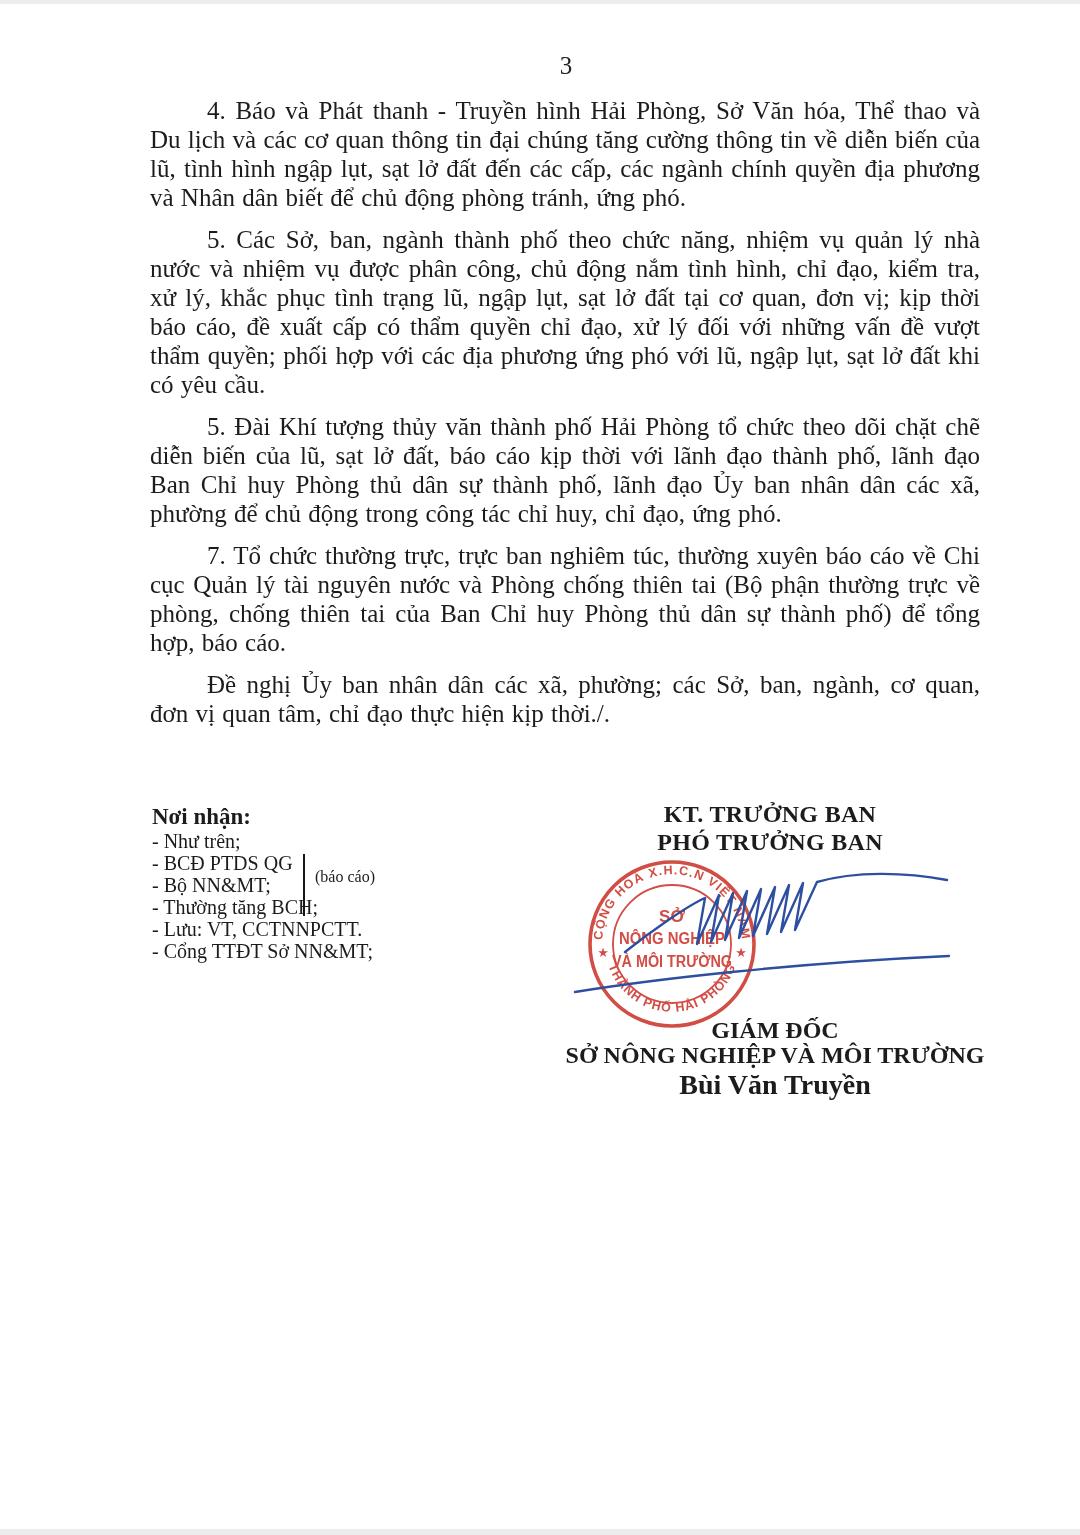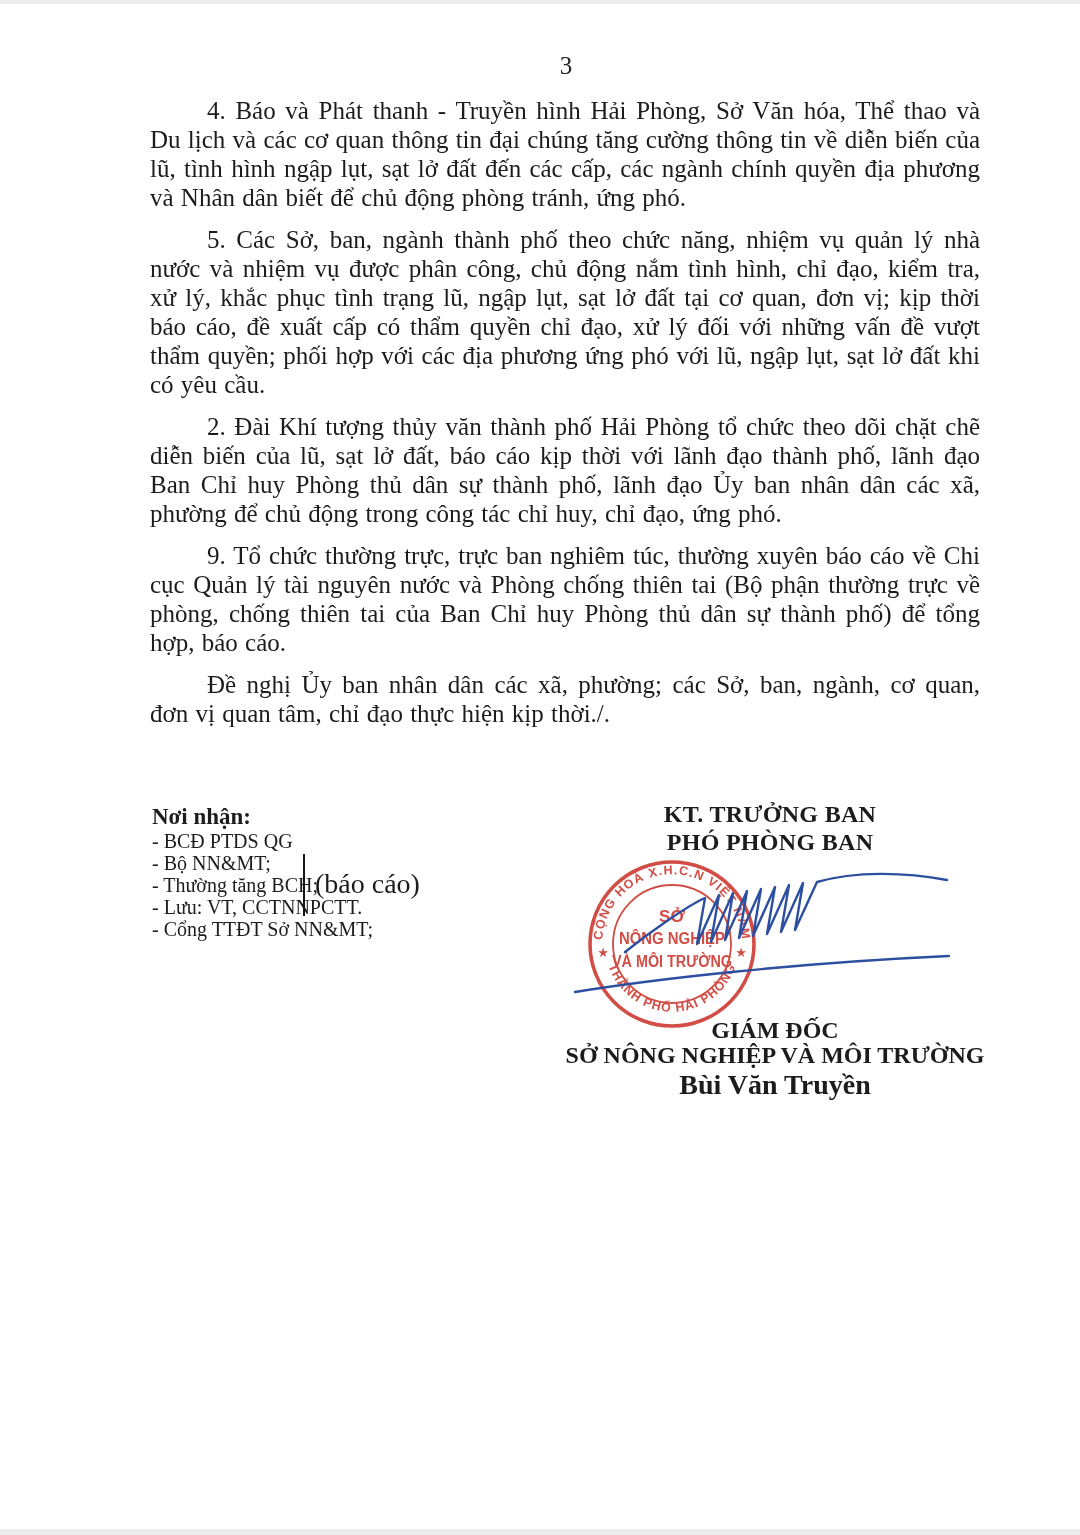--- a/index.html
+++ b/index.html
@@ -26,21 +26,21 @@
     word-spacing: 1px;
   }
   .content p { margin: 0 0 13px 0; text-indent: 57px; }
   .content p.cont { text-indent: 0; }
 
   .recipients { position: absolute; left: 152px; top: 803px; width: 340px; }
   .recipients .head { font-size: 23px; font-weight: bold; line-height: 27px; }
   .recipients .item { font-size: 20px; line-height: 22px; white-space: nowrap; }
 
   .bracket-line { position: absolute; left: 303px; top: 854px; width: 2px; height: 62px; background: #161616; }
-  .bracket-note { position: absolute; left: 315px; top: 868px; font-size: 28px; }
+  .bracket-note { position: absolute; left: 315px; top: 868px; font-size: 16px; }
 
   .sign-head {
     position: absolute; left: 560px; top: 800px; width: 420px;
     text-align: center; font-weight: bold; font-size: 24px; line-height: 28px;
     letter-spacing: 0.3px;
   }
 
   .stamp-wrap { position: absolute; left: 584px; top: 856px; width: 176px; height: 176px; }
   .sig-wrap   { position: absolute; left: 555px; top: 852px; width: 410px; height: 160px; }
 
@@ -58,39 +58,40 @@
 <body>
 
 <div class="edge top"></div>
 <div class="edge bottom"></div>
 
 <div class="pageno">3</div>
 
 <div class="content">
   <p>4. Báo và Phát thanh - Truyền hình Hải Phòng, Sở Văn hóa, Thể thao và Du lịch và các cơ quan thông tin đại chúng tăng cường thông tin về diễn biến của lũ, tình hình ngập lụt, sạt lở đất đến các cấp, các ngành chính quyền địa phương và Nhân dân biết để chủ động phòng tránh, ứng phó.</p>
   <p>5. Các Sở, ban, ngành thành phố theo chức năng, nhiệm vụ quản lý nhà nước và nhiệm vụ được phân công, chủ động nắm tình hình, chỉ đạo, kiểm tra, xử lý, khắc phục tình trạng lũ, ngập lụt, sạt lở đất tại cơ quan, đơn vị; kịp thời báo cáo, đề xuất cấp có thẩm quyền chỉ đạo, xử lý đối với những vấn đề vượt thẩm quyền; phối hợp với các địa phương ứng phó với lũ, ngập lụt, sạt lở đất khi có yêu cầu.</p>
-  <p>2. Đài Khí tượng thủy văn thành phố Hải Phòng tổ chức theo dõi chặt chẽ diễn biến của lũ, sạt lở đất, báo cáo kịp thời với lãnh đạo thành phố, lãnh đạo Ban Chỉ huy Phòng thủ dân sự thành phố, lãnh đạo Ủy ban nhân dân các xã, phường để chủ động trong công tác chỉ huy, chỉ đạo, ứng phó.</p>
-  <p>9. Tổ chức thường trực, trực ban nghiêm túc, thường xuyên báo cáo về Chi cục Quản lý tài nguyên nước và Phòng chống thiên tai (Bộ phận thường trực về phòng, chống thiên tai của Ban Chỉ huy Phòng thủ dân sự thành phố) để tổng hợp, báo cáo.</p>
+  <p>5. Đài Khí tượng thủy văn thành phố Hải Phòng tổ chức theo dõi chặt chẽ diễn biến của lũ, sạt lở đất, báo cáo kịp thời với lãnh đạo thành phố, lãnh đạo Ban Chỉ huy Phòng thủ dân sự thành phố, lãnh đạo Ủy ban nhân dân các xã, phường để chủ động trong công tác chỉ huy, chỉ đạo, ứng phó.</p>
+  <p>7. Tổ chức thường trực, trực ban nghiêm túc, thường xuyên báo cáo về Chi cục Quản lý tài nguyên nước và Phòng chống thiên tai (Bộ phận thường trực về phòng, chống thiên tai của Ban Chỉ huy Phòng thủ dân sự thành phố) để tổng hợp, báo cáo.</p>
   <p>Đề nghị Ủy ban nhân dân các xã, phường; các Sở, ban, ngành, cơ quan, đơn vị quan tâm, chỉ đạo thực hiện kịp thời./.</p>
 </div>
 
 <div class="recipients">
   <div class="head">Nơi nhận:</div>
+  <div class="item">- Như trên;</div>
   <div class="item">- BCĐ PTDS QG</div>
   <div class="item">- Bộ NN&amp;MT;</div>
   <div class="item">- Thường tăng BCH;</div>
   <div class="item">- Lưu: VT, CCTNNPCTT.</div>
   <div class="item">- Cổng TTĐT Sở NN&amp;MT;</div>
 </div>
 <div class="bracket-line"></div>
 <div class="bracket-note">(báo cáo)</div>
 
 <div class="sign-head">
   <div>KT. TRƯỞNG BAN</div>
-  <div>PHÓ PHÒNG BAN</div>
+  <div>PHÓ TRƯỞNG BAN</div>
 </div>
 
 <div class="stamp-wrap">
   <svg viewBox="0 0 176 176" width="176" height="176">
     <g opacity="0.93">
       <circle cx="88" cy="88" r="82" fill="none" stroke-width="3.6" stroke="#cf4037"></circle>
       <circle cx="88" cy="88" r="59" fill="none" stroke-width="1.8" stroke="#cf4037"></circle>
       <defs>
         <path id="arcTop" d="M 19,100 A 70,70 0 1 1 157,100" fill="none"></path>
         <path id="arcBot" d="M 23,105 A 67,67 0 0 0 153,105" fill="none"></path>

